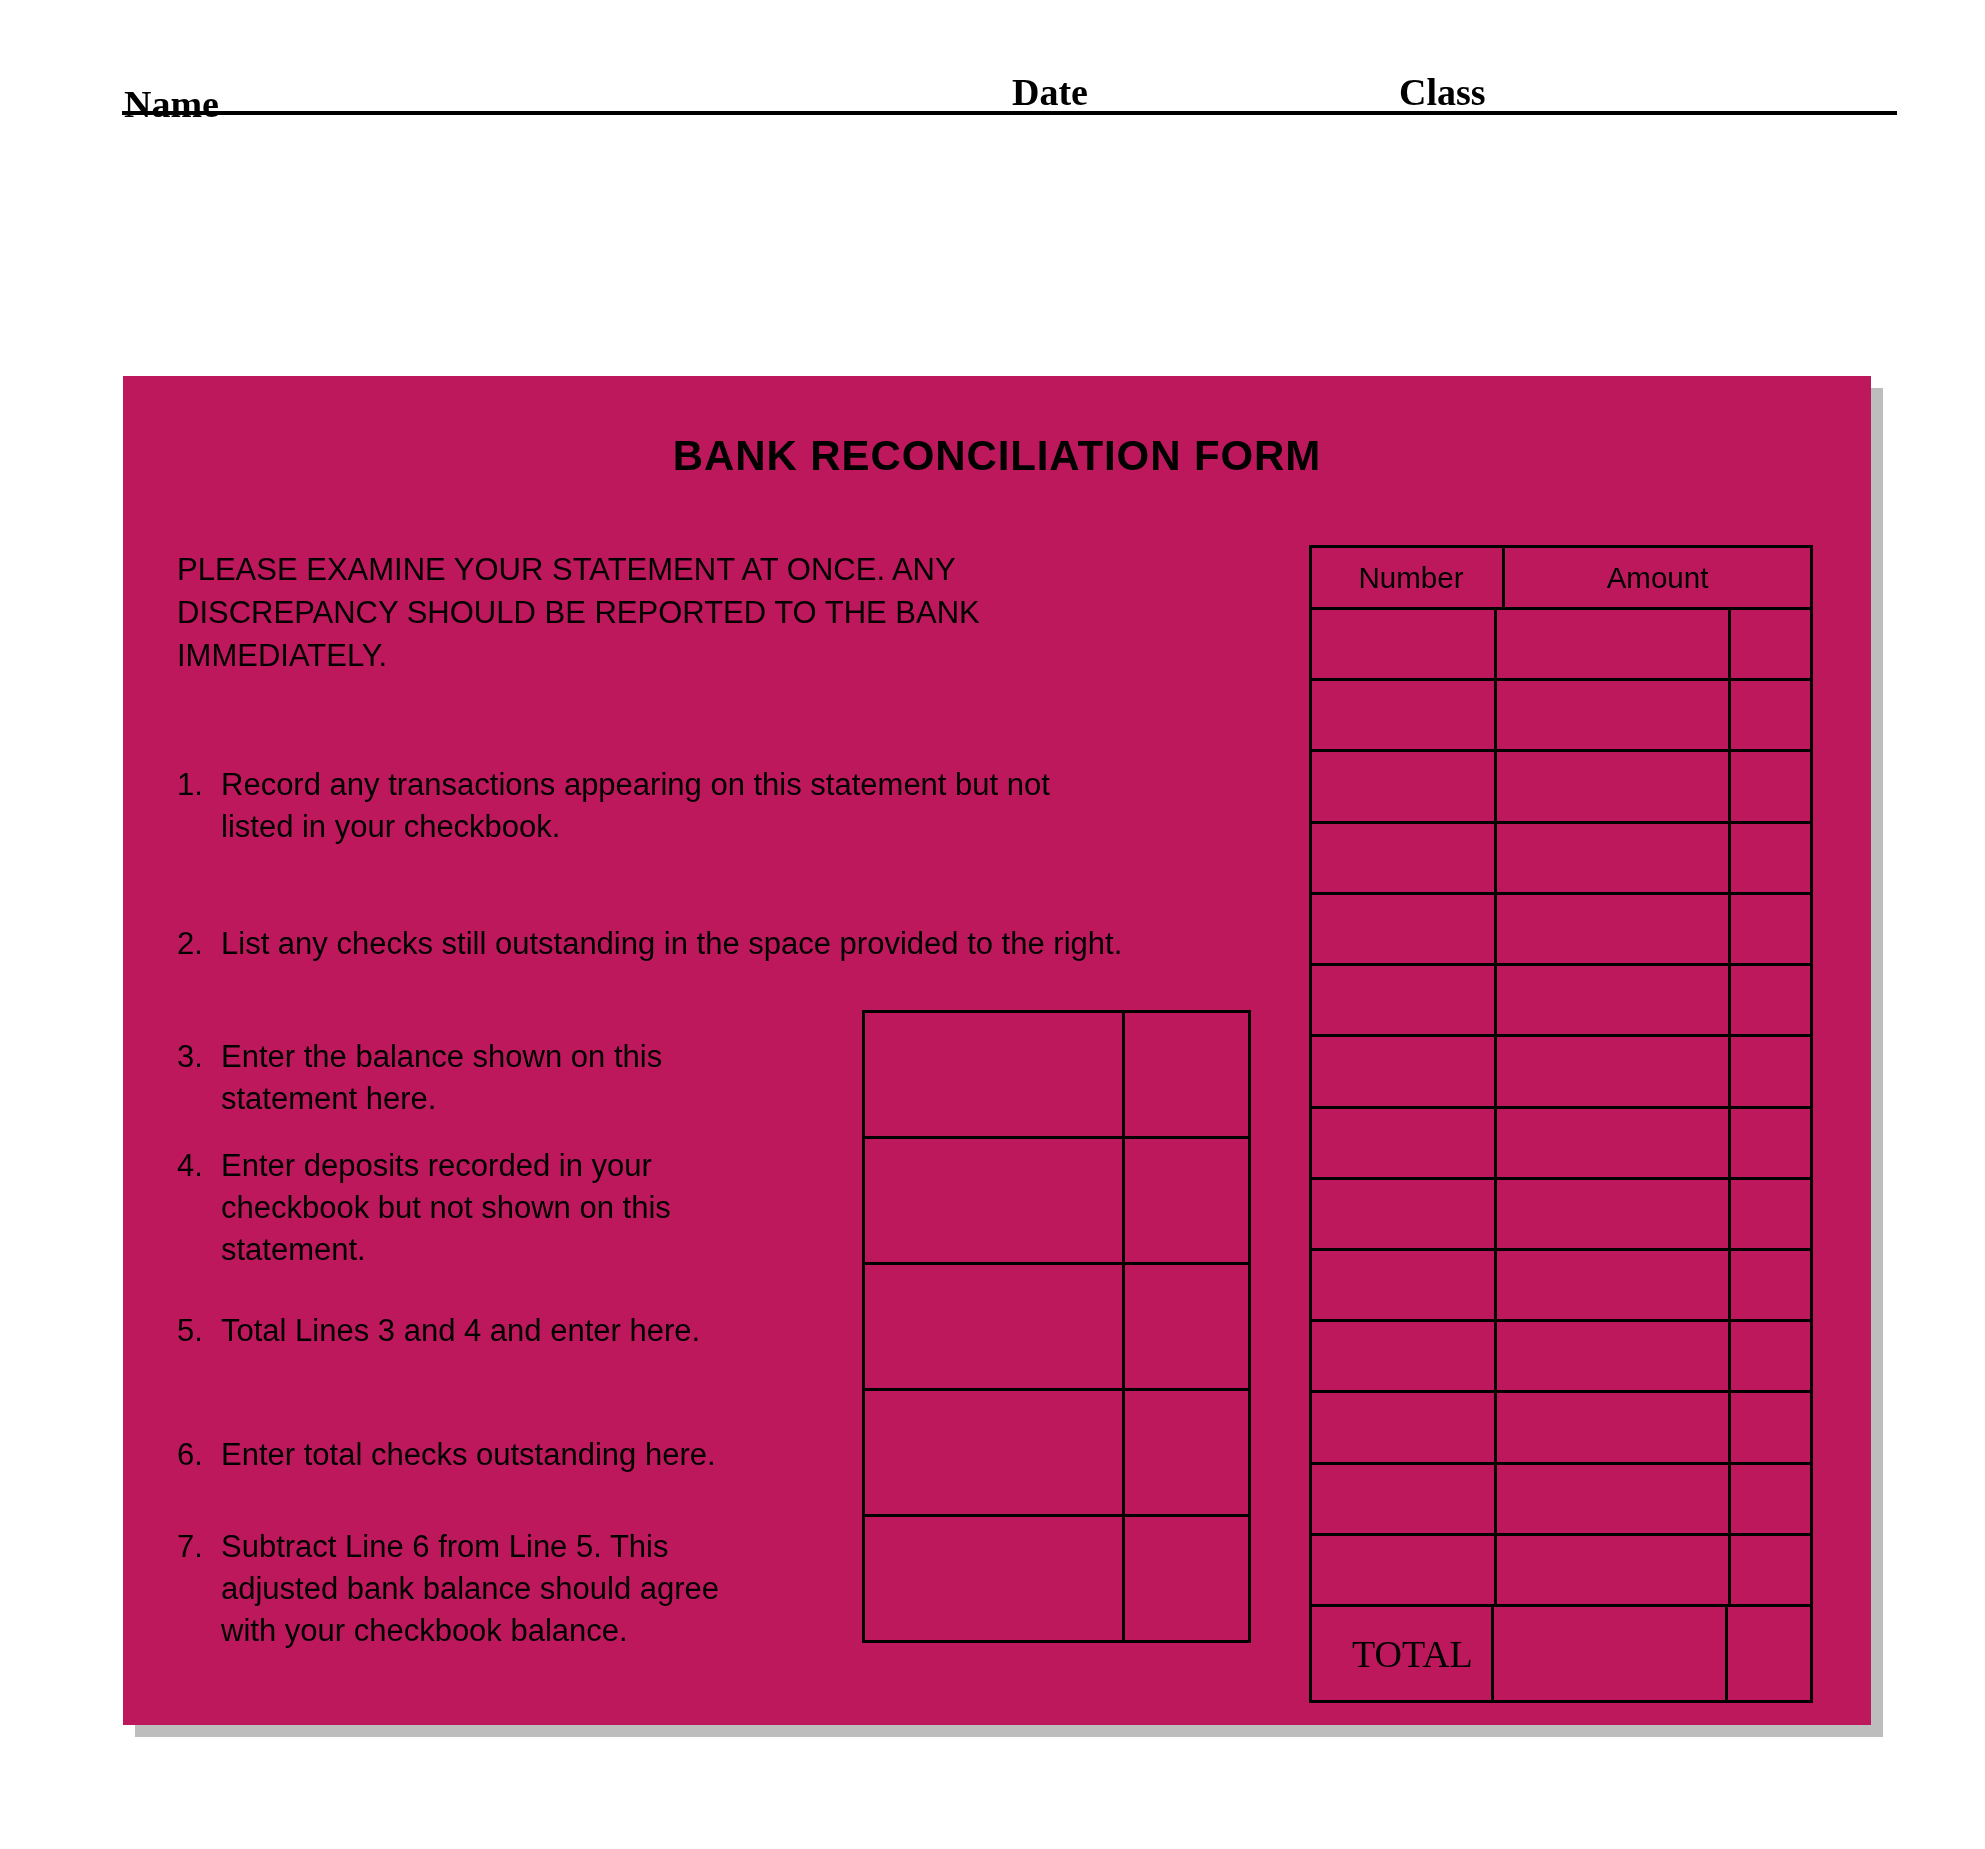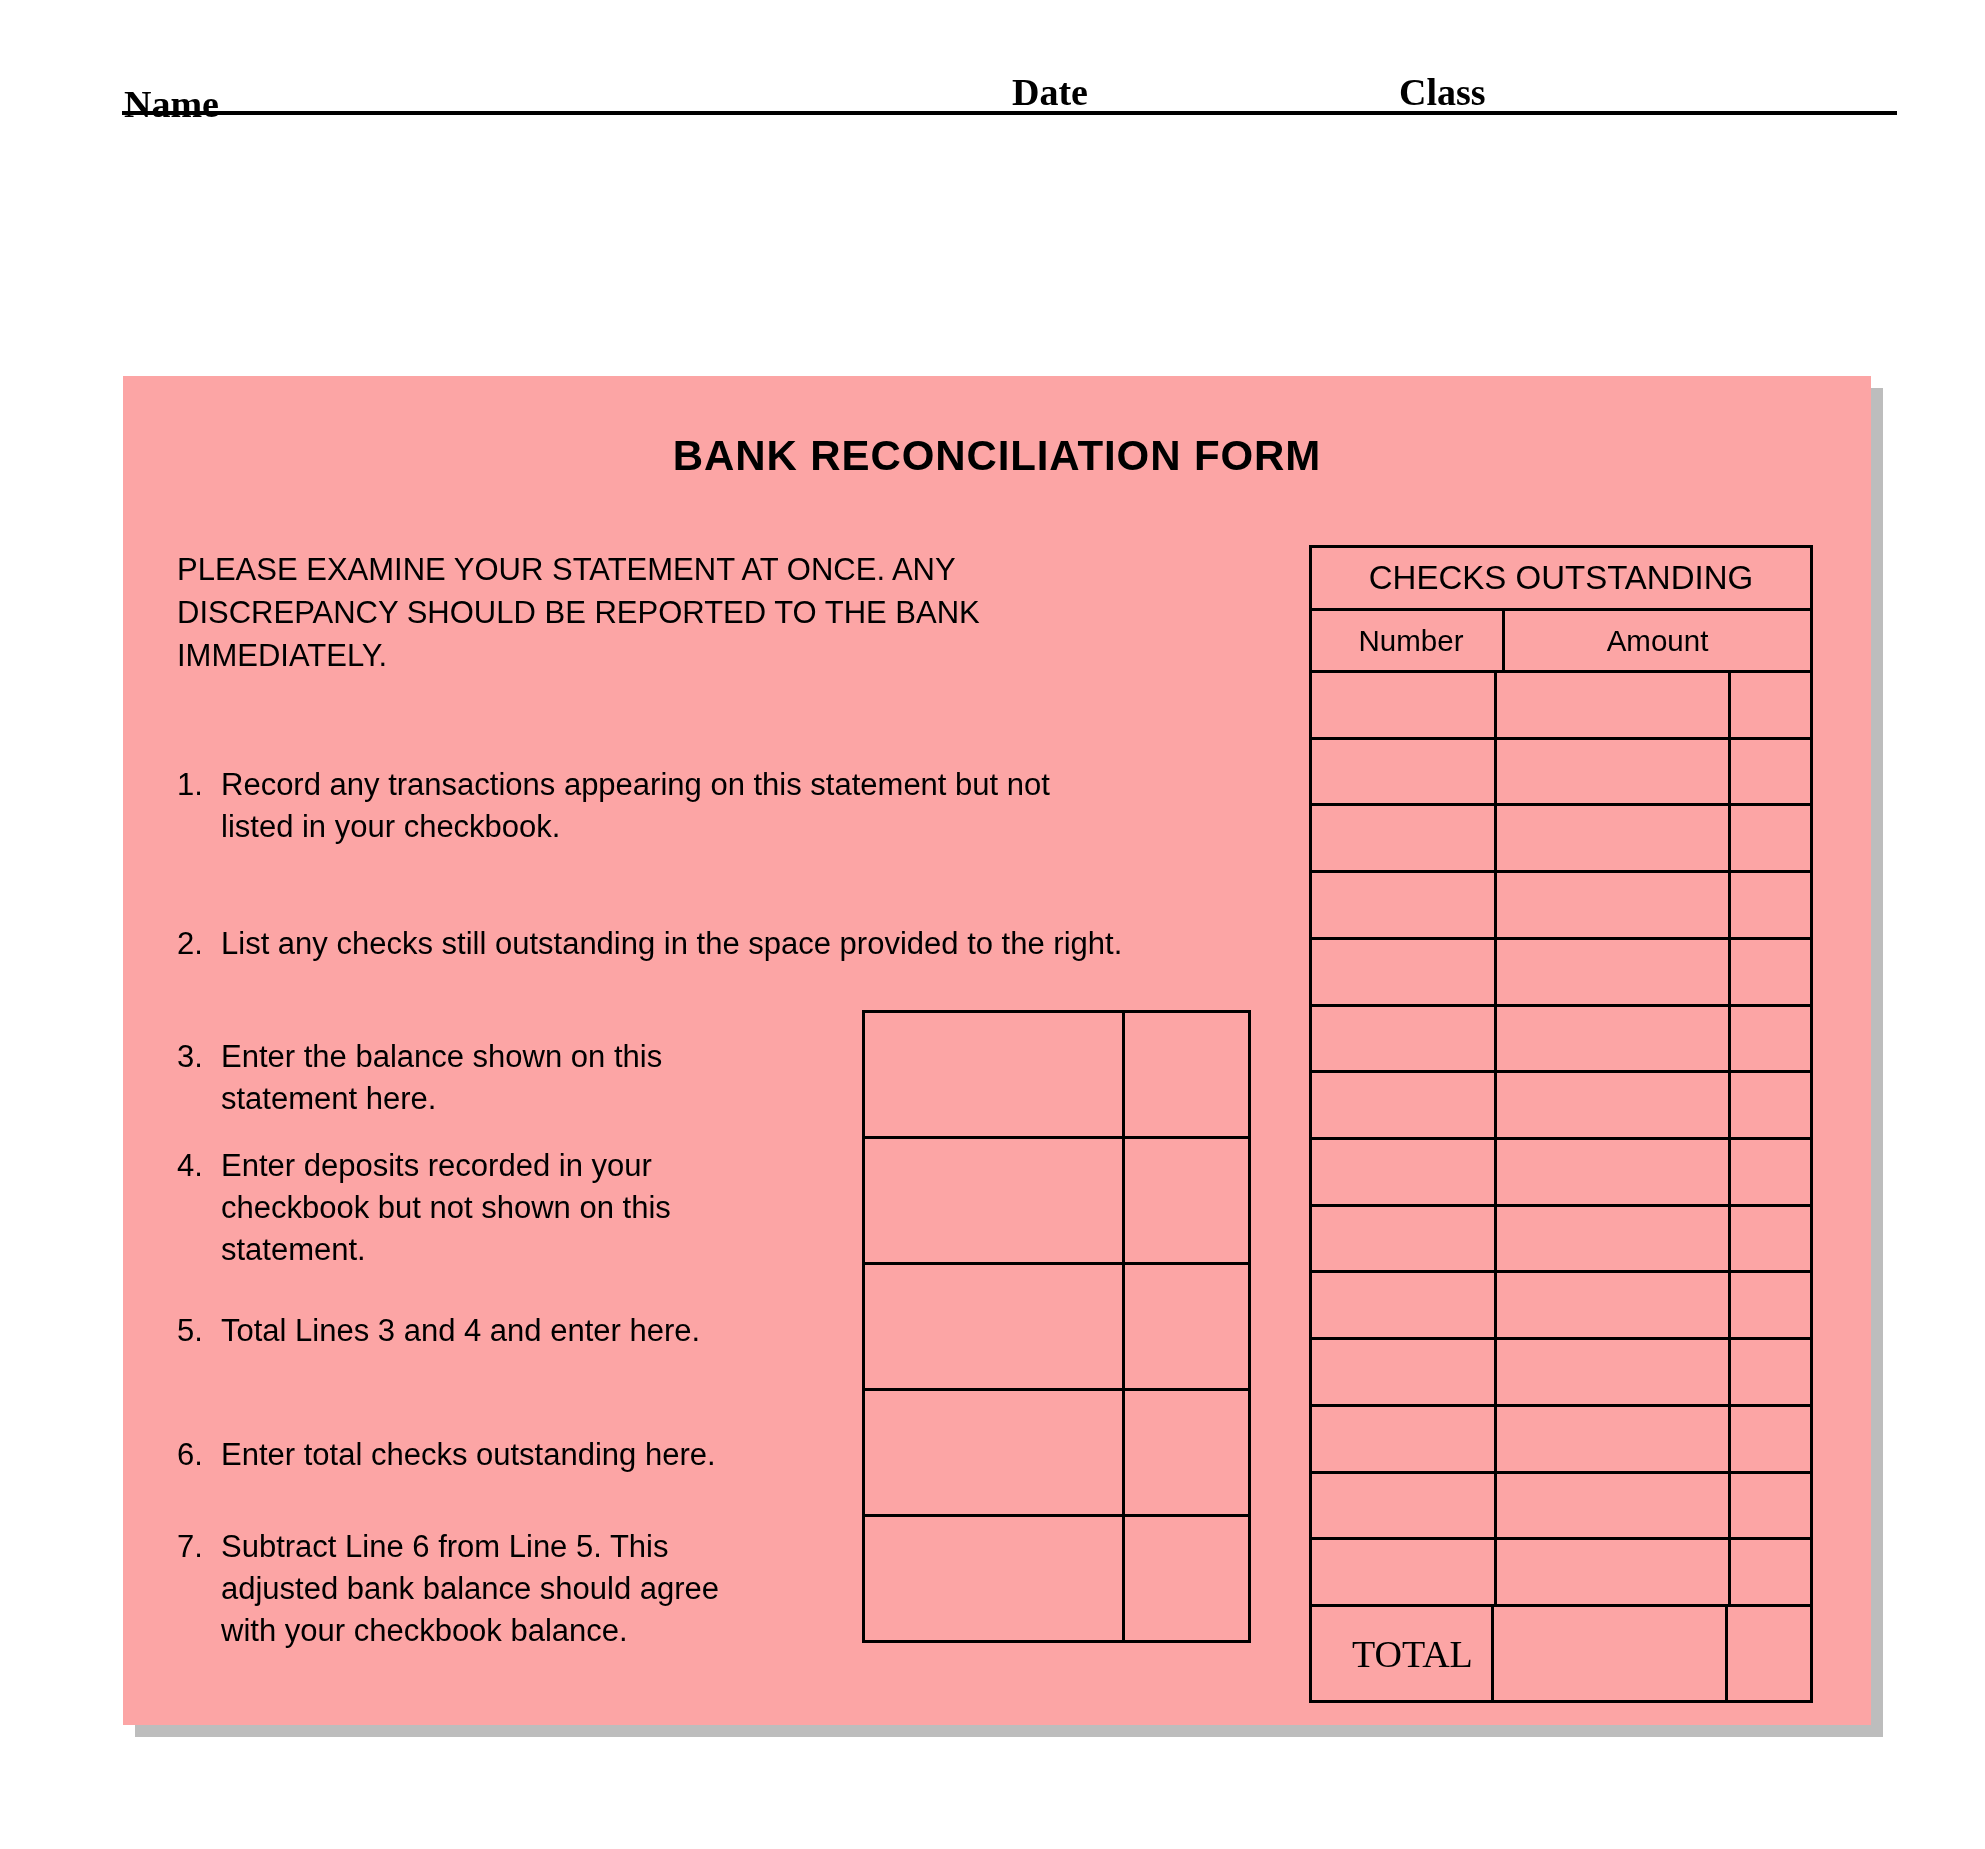--- a/index.html
+++ b/index.html
@@ -15,21 +15,21 @@
   }
   #hdr-name{left:124px;margin-top:12px;}
   #hdr-date{left:1012px;}
   #hdr-class{left:1399px;}
   .hdr-line{
     position:absolute;left:122px;top:111px;width:1775px;height:4.3px;background:#000;
   }
   
   .panel{
     position:absolute;left:123px;top:376px;width:1748px;height:1349px;
-    background:#fca5a5;box-shadow:12px 12px 0 0 #bdbdbd;
+    background:#be185d;box-shadow:12px 12px 0 0 #bdbdbd;
   }
   .form-title{
     position:absolute;left:0;right:0;top:56px;text-align:center;
     font-size:42px;font-weight:bold;letter-spacing:0.9px;white-space:nowrap;
   }
   .notice{
     position:absolute;left:54px;top:172px;font-size:31px;line-height:43px;white-space:nowrap;
   }
   
   .instr{
@@ -165,21 +165,20 @@
         <div class="ec1"></div>
         <div class="ec2"></div>
       </div>
       <div class="erow">
         <div class="ec1"></div>
         <div class="ec2"></div>
       </div>
     </div>
 
   <div class="ctable">
-    <div class="ct-title">CHECKS OUTSTANDING</div>
     <div class="ct-head">
       <div class="hn">Number</div>
       <div class="ha">Amount</div>
     </div>
     <div class="ct-body" id="ctbody">
         <div class="ct-row">
           <div class="cn"></div>
           <div class="ca"></div>
           <div class="cc"></div>
         </div>

